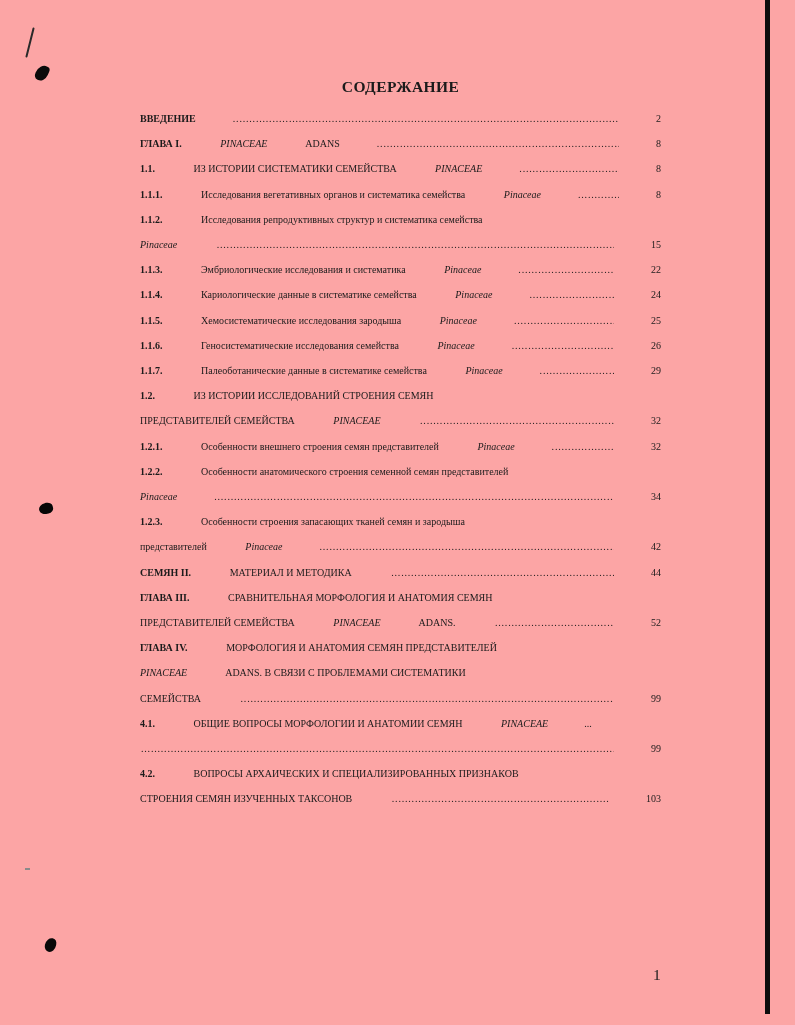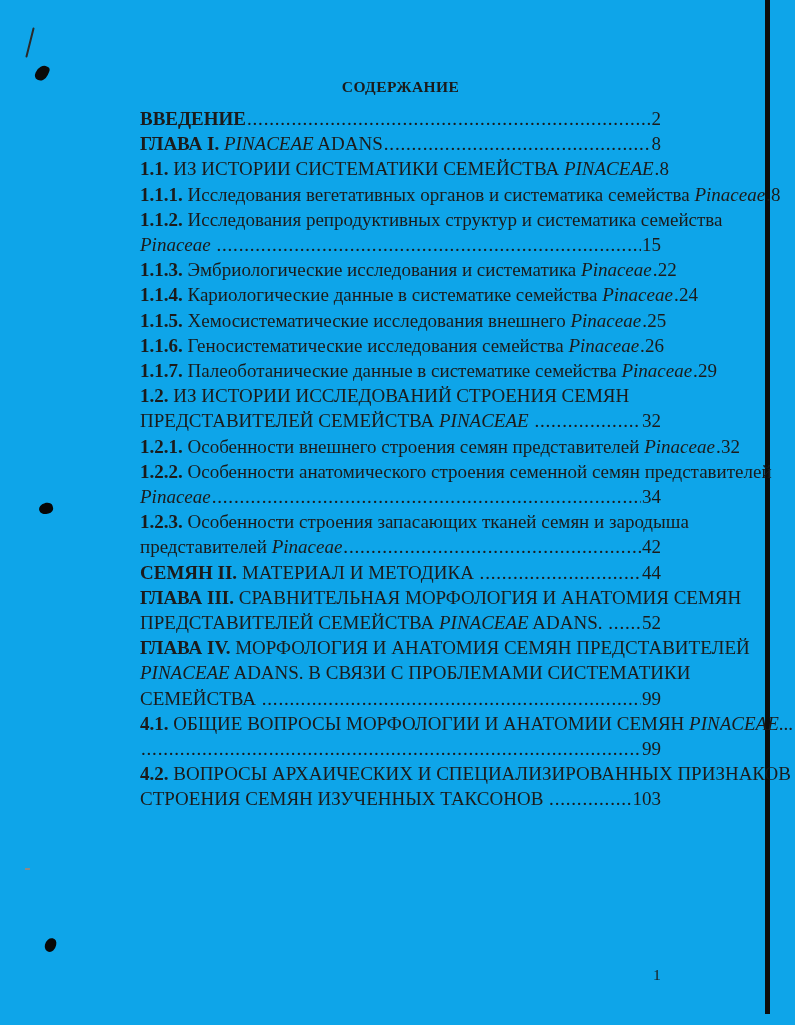--- a/index.html
+++ b/index.html
@@ -1,20 +1,20 @@
 <!DOCTYPE html>
 <html><head>
 <meta charset="utf-8">
 <style>
   html, body { margin: 0; padding: 0; background: #d9d9d9; }
   .page {
     position: relative;
     width: 795px;
     height: 1025px;
-    background: #0ea5e9;
+    background: #fca5a5;
     font-family: "Liberation Serif", "DejaVu Serif", serif;
     color: #1b1b1b;
     overflow: hidden;
   }
   .content {
     position: absolute;
     left: 140px;
     top: 74px;
     width: 521px;
   }
@@ -23,21 +23,22 @@
     text-align: center;
     font-size: 15.5px;
     letter-spacing: 0.4px;
     line-height: 25px;
     margin: 0 0 7px 0;
   }
   .toc-line {
     display: flex;
     align-items: flex-end;
     line-height: 25.2px;
-    font-size: 19px;
+    font-size: 10px;
+    gap: 36px;
   }
   .seg { white-space: pre; }
   .seg.b { font-weight: 700; }
   .seg.i { font-style: italic; }
   .leader {
     flex: 1 1 0;
     min-width: 4px;
     overflow: hidden;
     white-space: nowrap;
     margin: 0 1px;
@@ -142,21 +143,21 @@
         </div>
         <div class="toc-line">
           <span class="seg b">1.1.4. </span>
           <span class="seg">Кариологические данные в систематике семейства </span>
           <span class="seg i">Pinaceae</span>
           <span class="leader"></span>
           <span class="pg">24</span>
         </div>
         <div class="toc-line">
           <span class="seg b">1.1.5. </span>
-          <span class="seg">Хемосистематические исследования внешнего </span>
+          <span class="seg">Хемосистематические исследования зародыша </span>
           <span class="seg i">Pinaceae</span>
           <span class="leader"></span>
           <span class="pg">25</span>
         </div>
         <div class="toc-line">
           <span class="seg b">1.1.6. </span>
           <span class="seg">Геносистематические исследования семейства </span>
           <span class="seg i">Pinaceae</span>
           <span class="leader"></span>
           <span class="pg">26</span>

